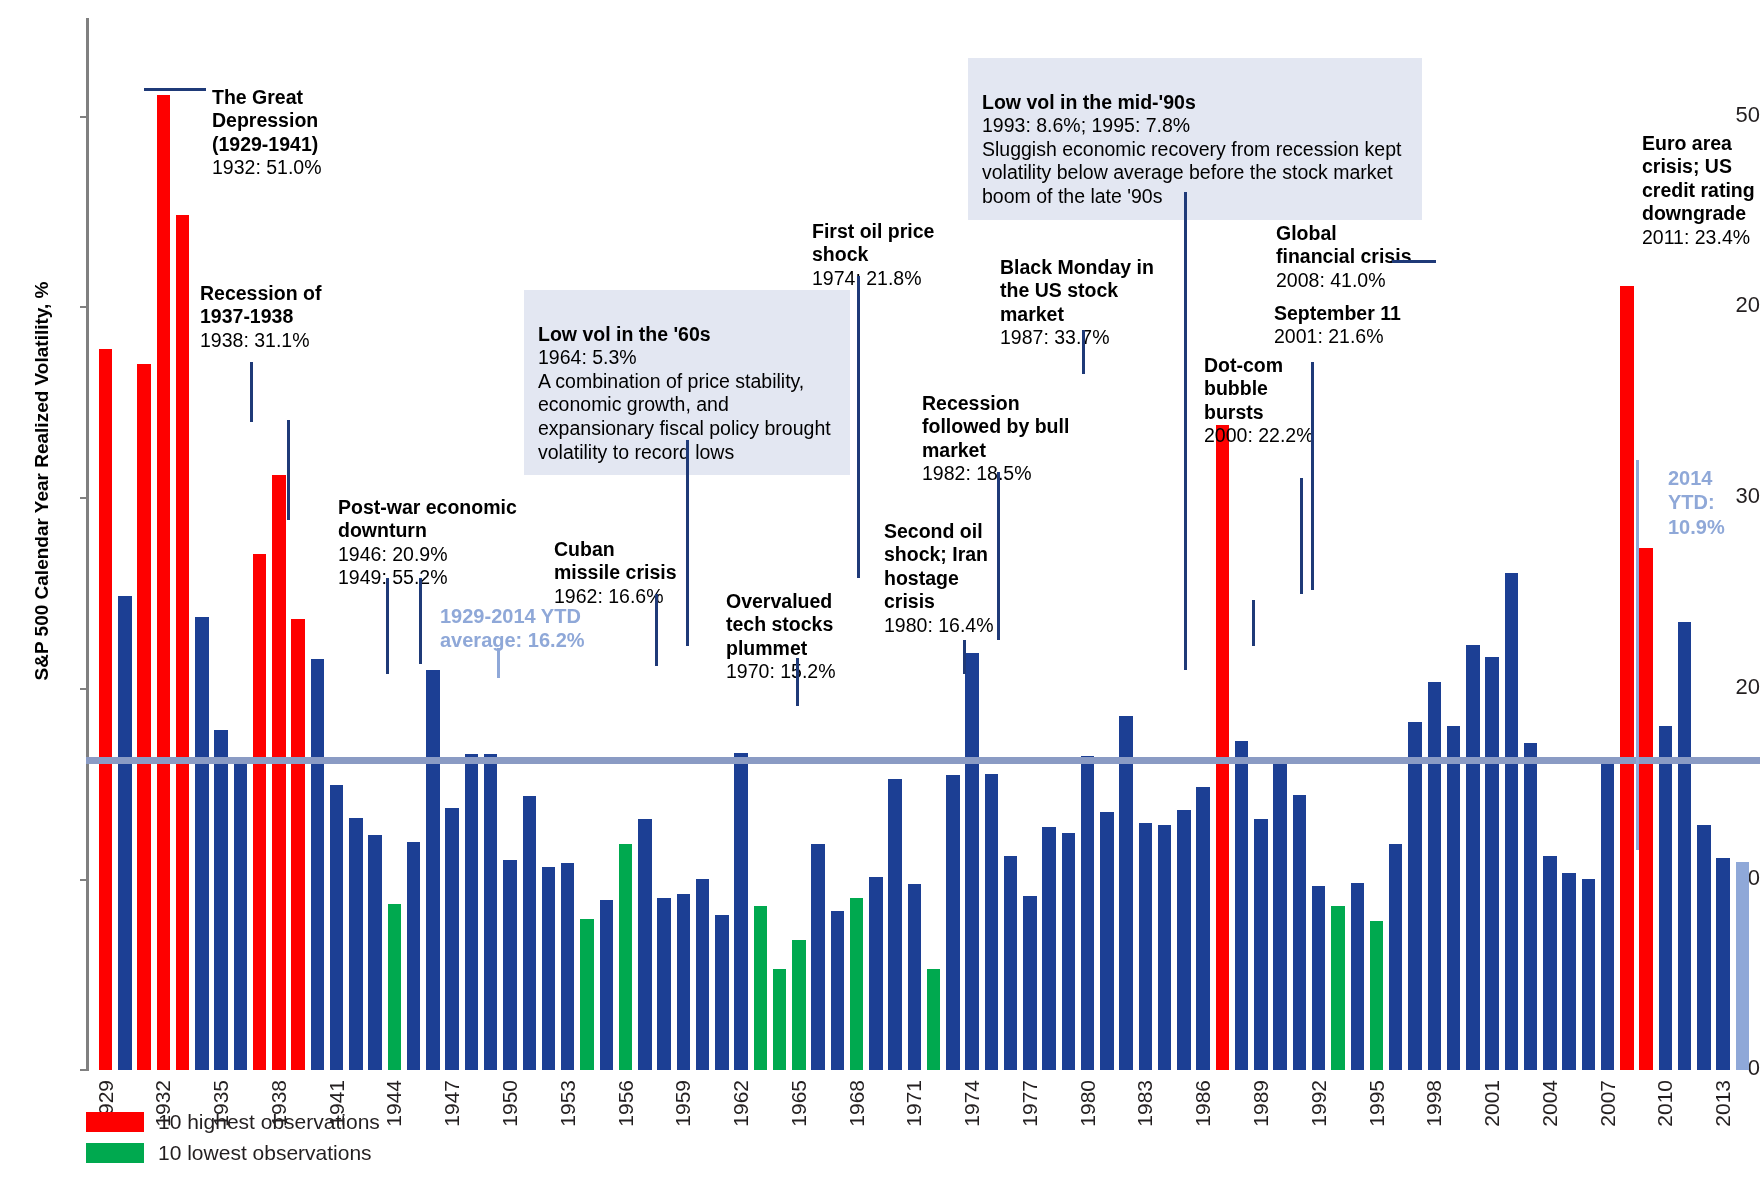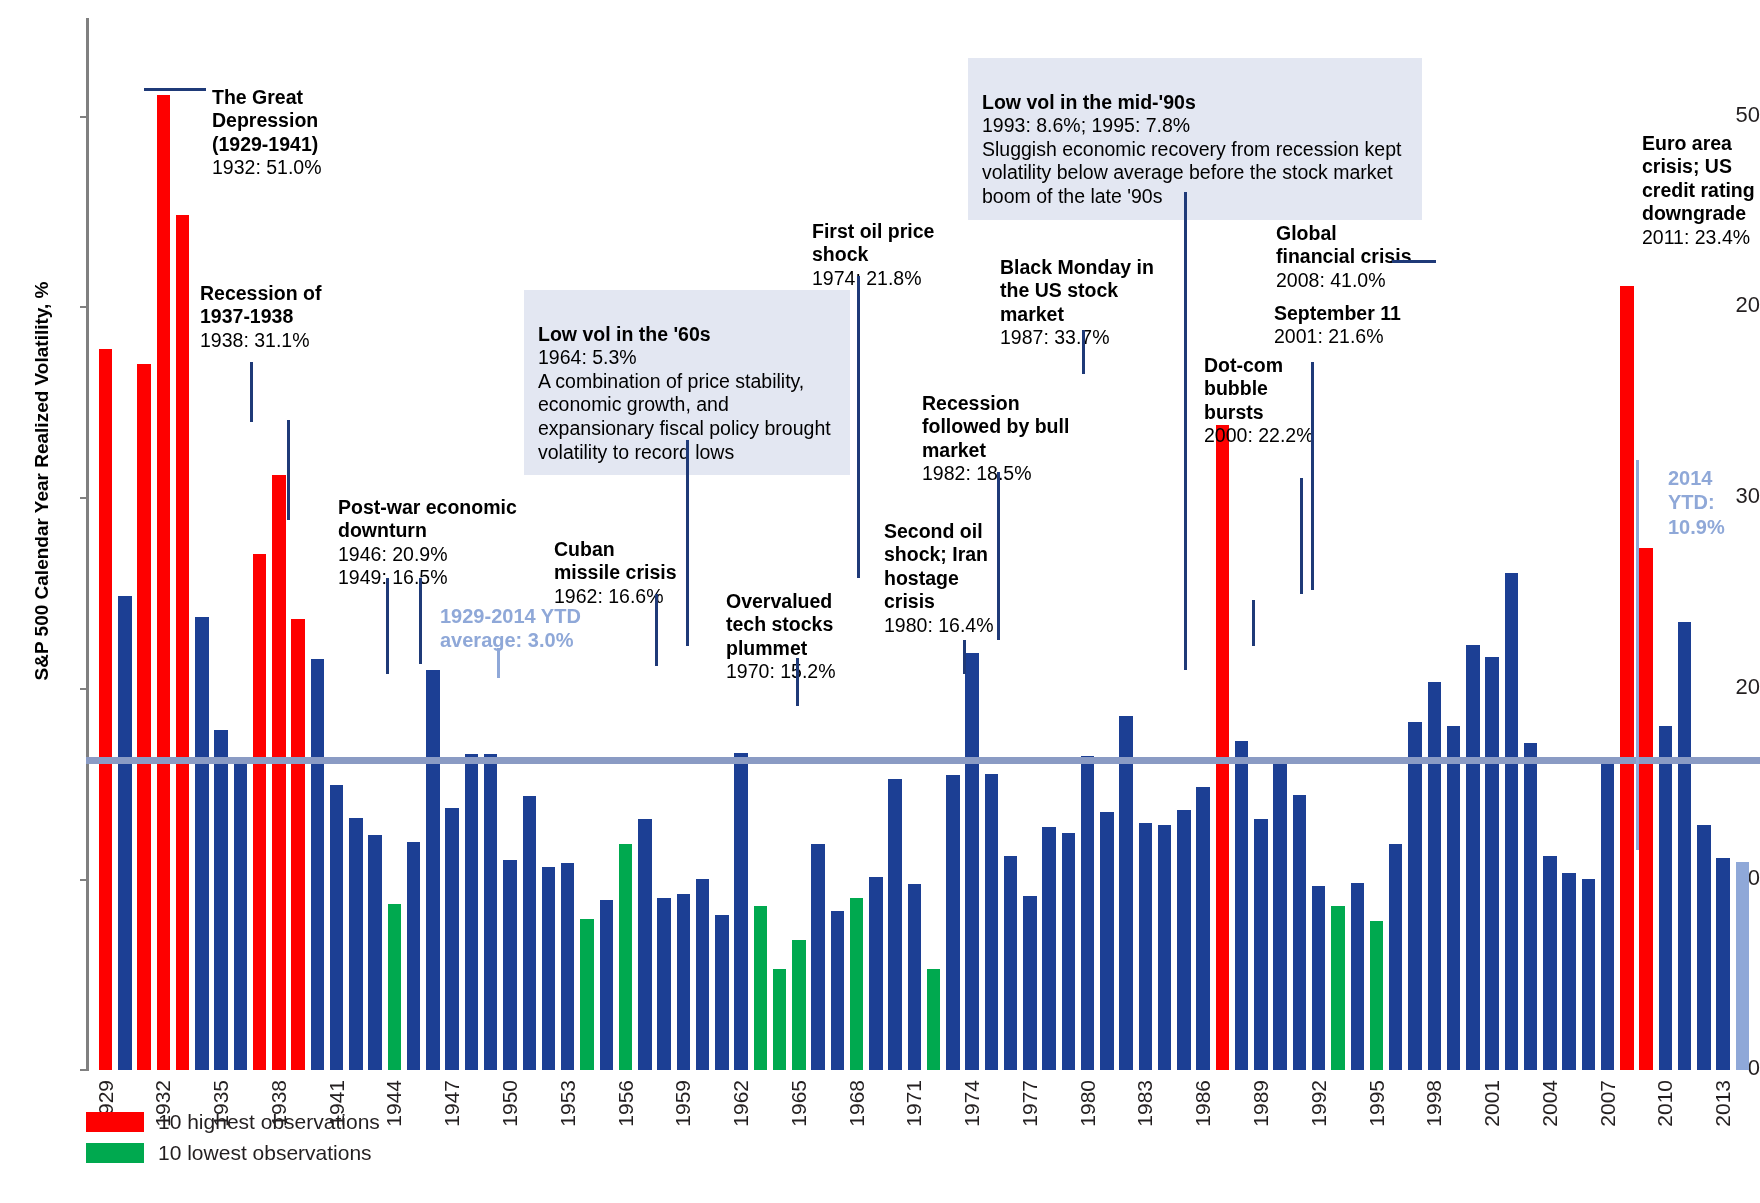--- a/index.html
+++ b/index.html
@@ -205,28 +205,28 @@
     <span>1938: 31.1%</span>
   </div>
   <div class="leader v" style="left:250px;top:362px;height:60px"></div>
 
   <div class="leader v" style="left:287px;top:420px;height:100px"></div>
 
   <div class="anno" style="left:338px;top:472px;width:250px">
     <span class="ttl">Post-war economic
 downturn</span>
     <span>1946: 20.9%
-1949: 16.5%</span>
+1949: 55.2%</span>
   </div>
   <div class="leader v" style="left:386px;top:578px;height:96px"></div>
   <div class="leader v" style="left:419px;top:578px;height:86px"></div>
 
   <div class="blue-note" style="left:440px;top:604px;width:200px">
     <span>1929-2014 YTD</span><br>
-    <span>average: 3.0%</span>
+    <span>average: 16.2%</span>
   </div>
   <div class="lightline" style="left:497px;top:648px;height:30px;background:#8fa8d8"></div>
 
   <div class="anno box" style="left:524px;top:290px;width:300px">
     <span class="ttl">Low vol in the '60s</span>
     <span>1964: 5.3%
 A combination of price stability,
 economic growth, and
 expansionary fiscal policy brought
 volatility to record lows</span>

